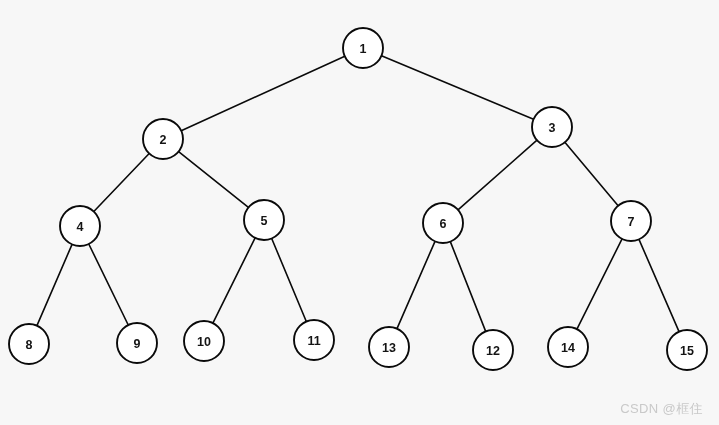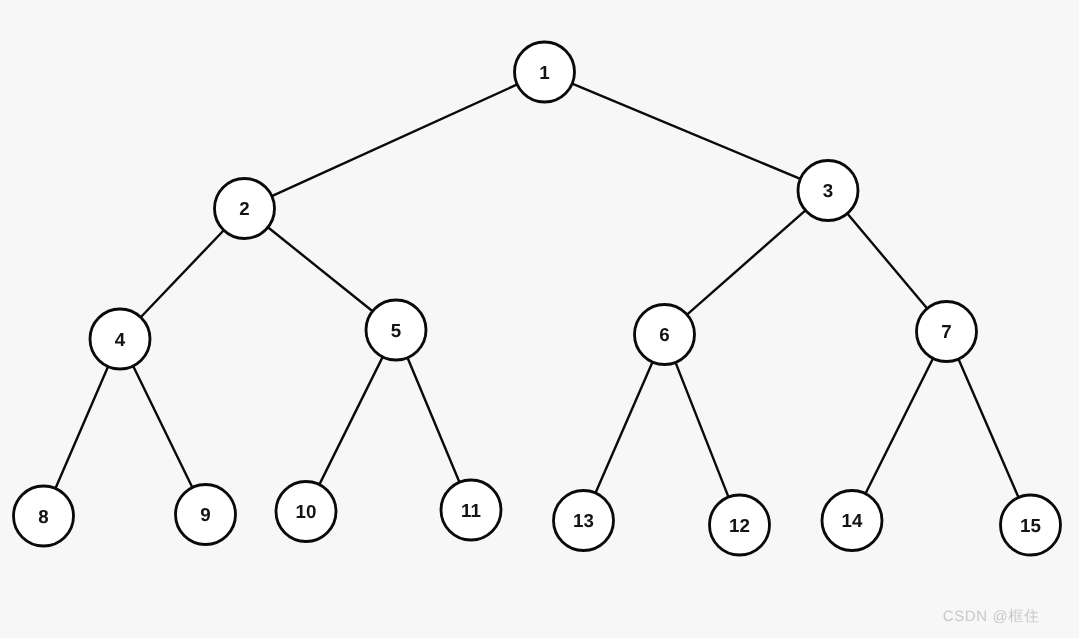--- a/index.html
+++ b/index.html
@@ -36,24 +36,24 @@
     font-family: "Liberation Sans", sans-serif;
     font-weight: bold;
     font-size: 12.5px;
     fill: #141414;
     text-anchor: middle;
     dominant-baseline: central;
     user-select: none;
   }
   .watermark {
     position: absolute;
-    right: 26px;
+    right: 16px;
     bottom: 7px;
     font-family: "Liberation Sans", sans-serif;
-    font-size: 10px;
+    font-size: 13px;
     color: #c9c9c9;
     letter-spacing: 0.4px;
     white-space: nowrap;
   }
 </style>
 </head>
 <body style="background: rgb(247, 247, 247);">
 
 <svg id="tree-canvas" viewBox="0 0 719 425">
   <g id="edge-layer">

